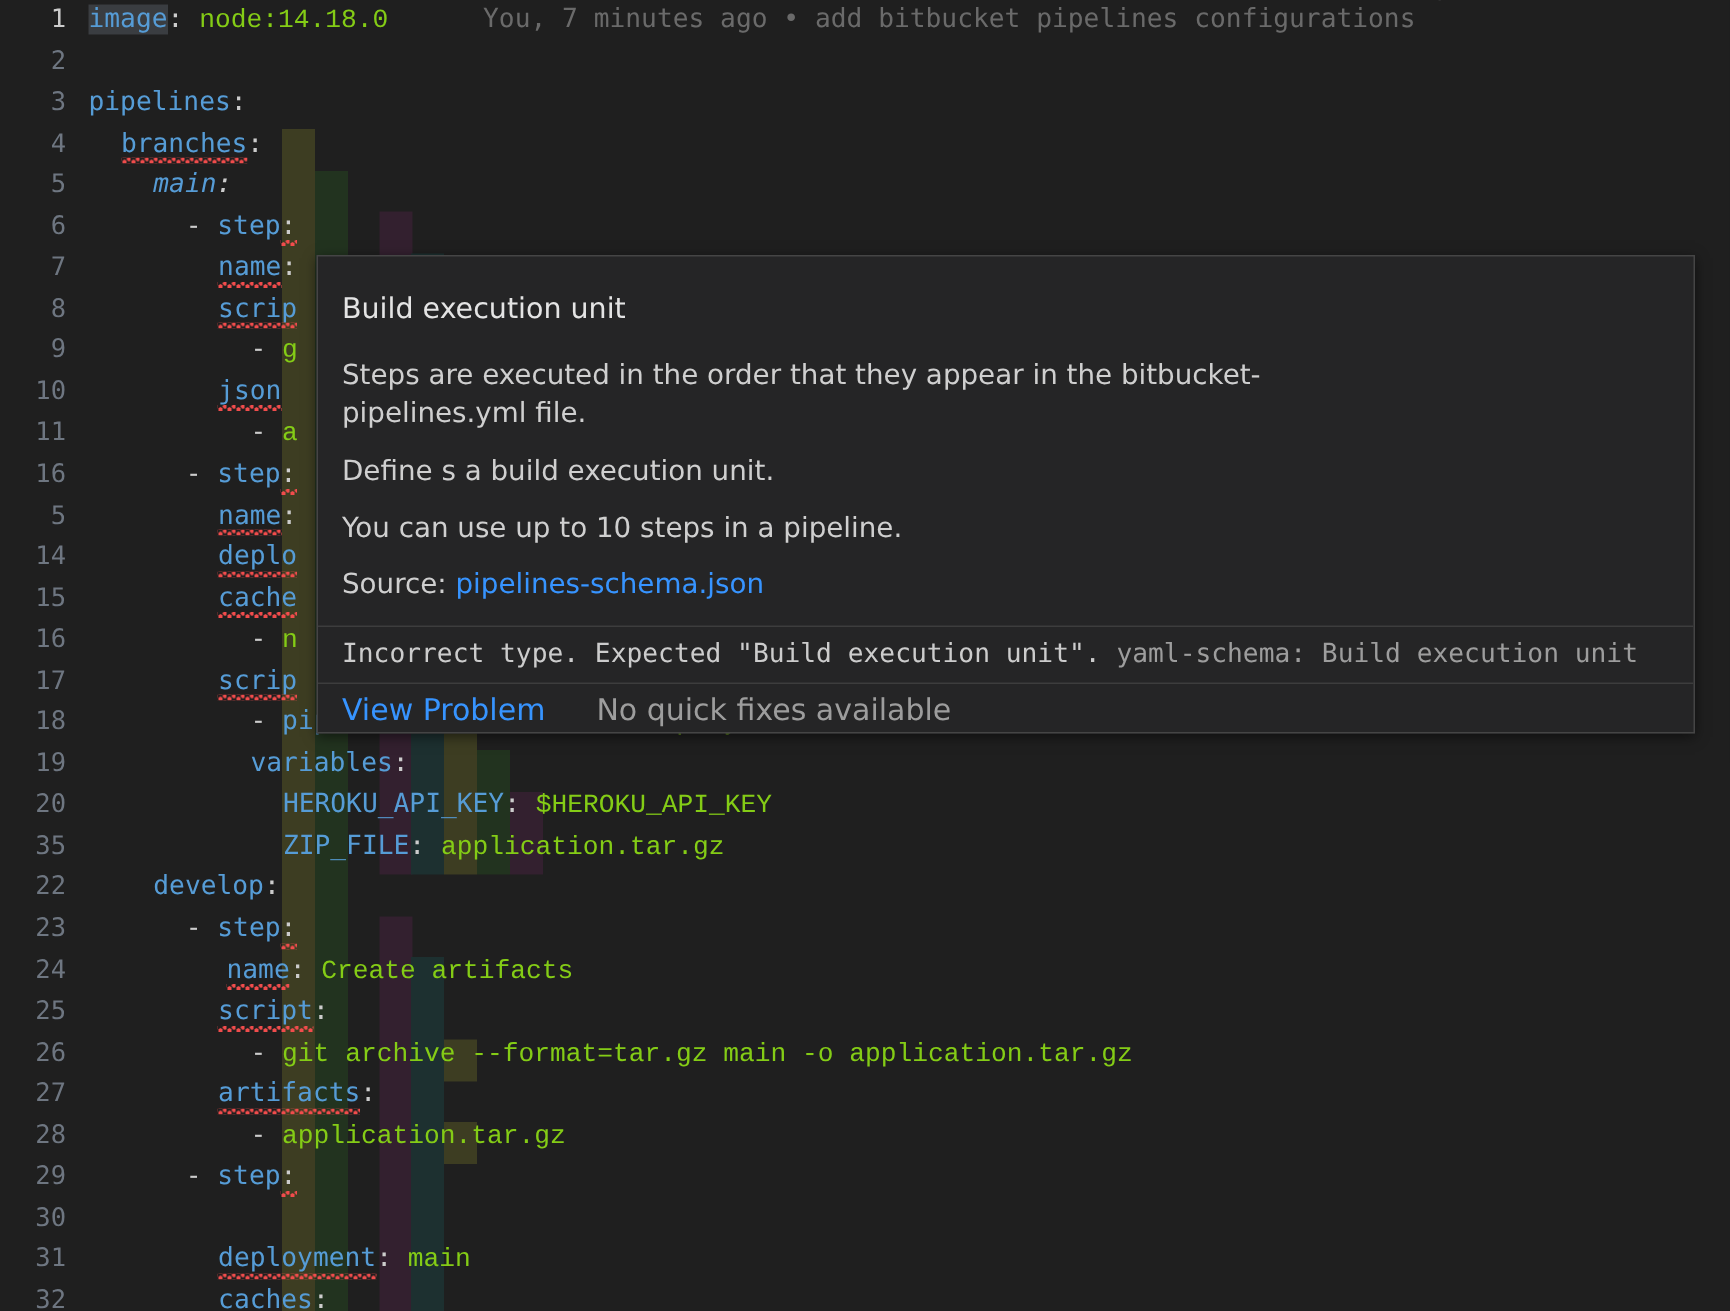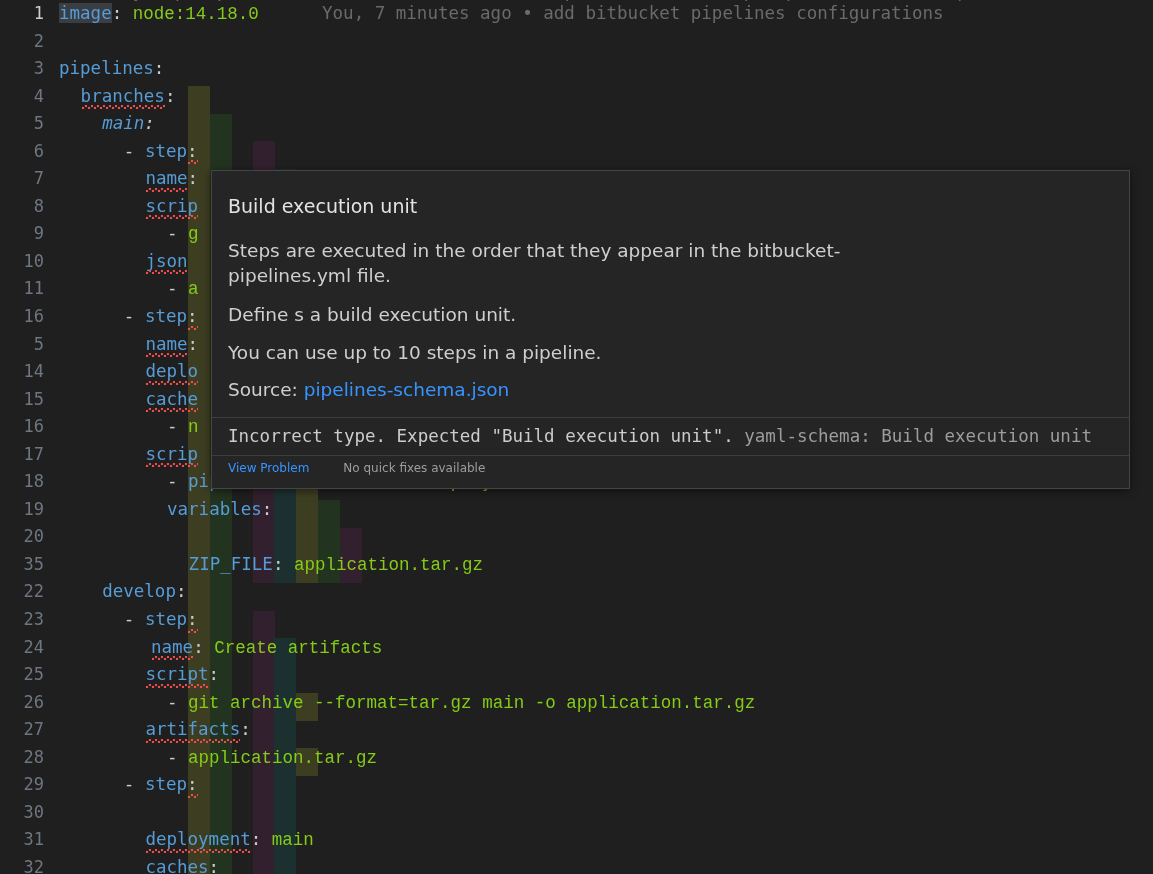--- a/index.html
+++ b/index.html
@@ -154,21 +154,21 @@
     padding: 8px 16px 9px 16px;
     font-family: "DejaVu Sans Mono", "Liberation Mono", monospace;
     font-size: 17.5px;
     white-space: pre;
     color: #cccccc;
   }
   .hv-diag .src { color: #9d9d9d; }
   .hv-actions {
     padding: 5px 8px 10px 16px;
     font-family: "DejaVu Sans", "Liberation Sans", sans-serif;
-    font-size: 12px;
+    font-size: 20px;
     color: #9d9d9d;
   }
   .hv-actions a { color: #3794ff; text-decoration: none; margin-right: 34px; }
 </style>
 </head>
 <body>
 
 <div id="editor">
 
   <div class="guides">
@@ -208,21 +208,21 @@
       <div class="line"><div class="gutter">10</div><div class="content" style="left: 145.4px;"><span class="k sq sqs">json</span></div></div>
       <div class="line"><div class="gutter">11</div><div class="content" style="left: 167px;"><span class="dash">- </span><span class="v">a</span></div></div>
       <div class="line"><div class="gutter">16</div><div class="content" style="left: 123.8px;"><span class="dash">- </span><span class="k">step</span><span class="colon sq sqs">:</span></div></div>
       <div class="line"><div class="gutter">5</div><div class="content" style="left: 145.4px;"><span class="k sq sqs">name</span><span class="colon">:</span></div></div>
       <div class="line"><div class="gutter">14</div><div class="content" style="left: 145.4px;"><span class="k sq sqs">deplo</span></div></div>
       <div class="line"><div class="gutter">15</div><div class="content" style="left: 145.4px;"><span class="k sq sqs">cache</span></div></div>
       <div class="line"><div class="gutter">16</div><div class="content" style="left: 167px;"><span class="dash">- </span><span class="v">n</span></div></div>
       <div class="line"><div class="gutter">17</div><div class="content" style="left: 145.4px;"><span class="k sq sqs">scrip</span></div></div>
       <div class="line"><div class="gutter">18</div><div class="content" style="left: 167px;"><span class="dash">- </span><span class="k">pipe</span><span class="colon">:</span><span class="v"> atlassian/heroku-deploy:1.2.1</span></div></div>
       <div class="line"><div class="gutter">19</div><div class="content" style="left: 167px;"><span class="k">variables</span><span class="colon">:</span></div></div>
-      <div class="line"><div class="gutter">20</div></div>
+      <div class="line"><div class="gutter">20</div><div class="content" style="left: 188.6px;"><span class="k">HEROKU_API_KEY</span><span class="colon">:</span><span class="v"> $HEROKU_API_KEY</span></div></div>
       <div class="line"><div class="gutter">35</div><div class="content" style="left: 188.6px;"><span class="k">ZIP_FILE</span><span class="colon">:</span><span class="v"> application.tar.gz</span></div></div>
       <div class="line"><div class="gutter">22</div><div class="content" style="left: 102.2px;"><span class="k">develop</span><span class="colon">:</span></div></div>
       <div class="line"><div class="gutter">23</div><div class="content" style="left: 123.8px;"><span class="dash">- </span><span class="k">step</span><span class="colon sq sqs">:</span></div></div>
       <div class="line"><div class="gutter">24</div><div class="content" style="left: 151px;"><span class="k sq sqs">name</span><span class="colon">:</span><span class="v"> Create artifacts</span></div></div>
       <div class="line"><div class="gutter">25</div><div class="content" style="left: 145.4px;"><span class="k sq sqs">script</span><span class="colon">:</span></div></div>
       <div class="line"><div class="gutter">26</div><div class="content" style="left: 167px;"><span class="dash">- </span><span class="v">git archive --format=tar.gz main -o application.tar.gz</span></div></div>
       <div class="line"><div class="gutter">27</div><div class="content" style="left: 145.4px;"><span class="k sq sqs">artifacts</span><span class="colon">:</span></div></div>
       <div class="line"><div class="gutter">28</div><div class="content" style="left: 167px;"><span class="dash">- </span><span class="v">application.tar.gz</span></div></div>
       <div class="line"><div class="gutter">29</div><div class="content" style="left: 123.8px;"><span class="dash">- </span><span class="k">step</span><span class="colon sq sqs">:</span></div></div>
       <div class="line"><div class="gutter">30</div></div>

